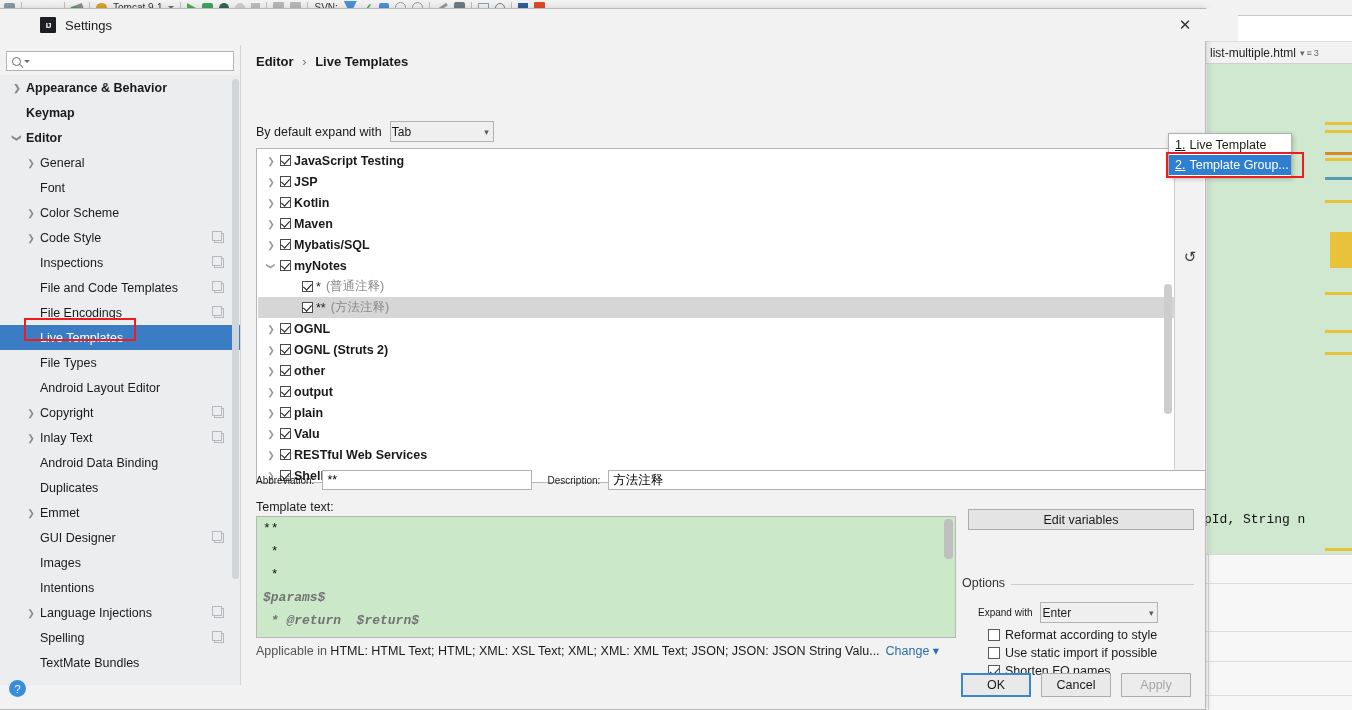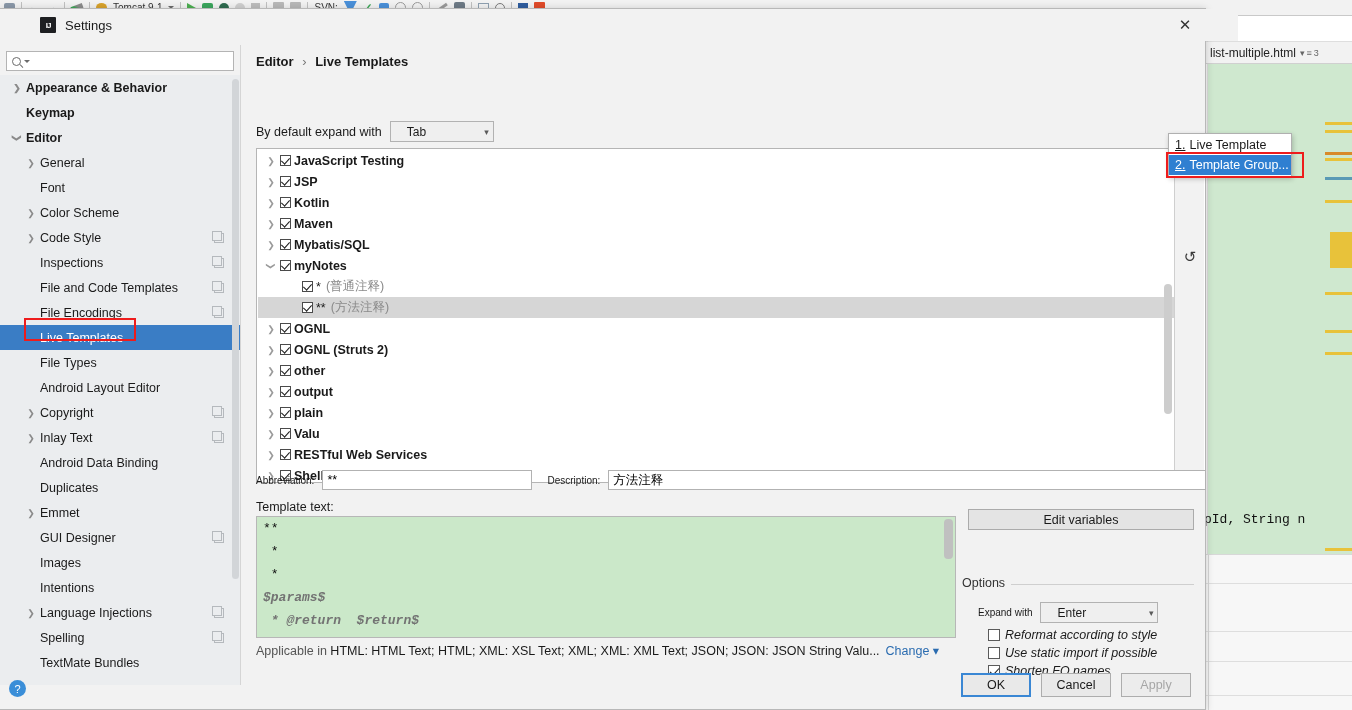--- a/index.html
+++ b/index.html
@@ -145,21 +145,21 @@
   
   .main-panel { position:absolute; left:248px; top:36px; width:958px; height:640px; }
   .breadcrumb { position:absolute; left:8px; top:9px; font-size:13px; font-weight:bold; color:#1a1a1a; }
   .bc-sep { color:#777; font-weight:normal; margin:0 5px; }
 
   .expand-row { position:absolute; left:8px; top:76px; display:flex; align-items:center; gap:8px; }
   .expand-label { font-size:12.5px; }
   .combo {
     height:21px; border:1px solid #b2b2b2; background:#efefef;
     display:flex; align-items:center; justify-content:space-between;
-    padding:0 4px 0 16px; font-size:12px; color:#1a1a1a; cursor:pointer;
+    padding:0 4px 0 1px; font-size:12px; color:#1a1a1a; cursor:pointer;
   }
   .combo .chev { color:#5a5a5a; font-size:9px; margin-left:8px; }
 
   .tmpl-box {
     position:absolute; left:8px; top:103px; width:950px; height:335px;
     background:#fff; border:1px solid #b5b5b5;
   }
   .tmpl-list {
     position:absolute; left:1px; top:1px; width:917px; height:333px;
     overflow:hidden;
@@ -245,21 +245,21 @@
   .edit-vars-btn {
     position:absolute; left:720px; top:464px; width:226px; height:21px;
     border:1px solid #ababab; background:#e4e4e4; font-size:12.5px;
     display:flex; align-items:center; justify-content:center; cursor:pointer;
   }
 
   .options-title { position:absolute; left:714px; top:531px; font-size:12.5px; color:#333; background:#f2f2f2; padding-right:6px; z-index:2;}
   .options-rule { position:absolute; left:714px; top:539px; width:232px; height:1px; background:#cfcfcf; }
   .opt-expand { position:absolute; left:730px; top:557px; display:flex; align-items:center; gap:8px; }
   .opt-cb-row {
-    position:absolute; left:740px; display:flex; align-items:center; gap:5px; font-size:12.5px;font-style:italic;
+    position:absolute; left:740px; display:flex; align-items:center; gap:5px; font-size:12.5px;
   }
   .ocb {
     width:12px; height:12px; border:1px solid #5a5a5a; background:#fff;
     position:relative; flex:none;
   }
   .ocb.checked::after {
     content:""; position:absolute; left:3px; top:0px; width:4px; height:8px;
     border:solid #1a1a1a; border-width:0 1.5px 1.5px 0; transform:rotate(42deg);
   }
 

